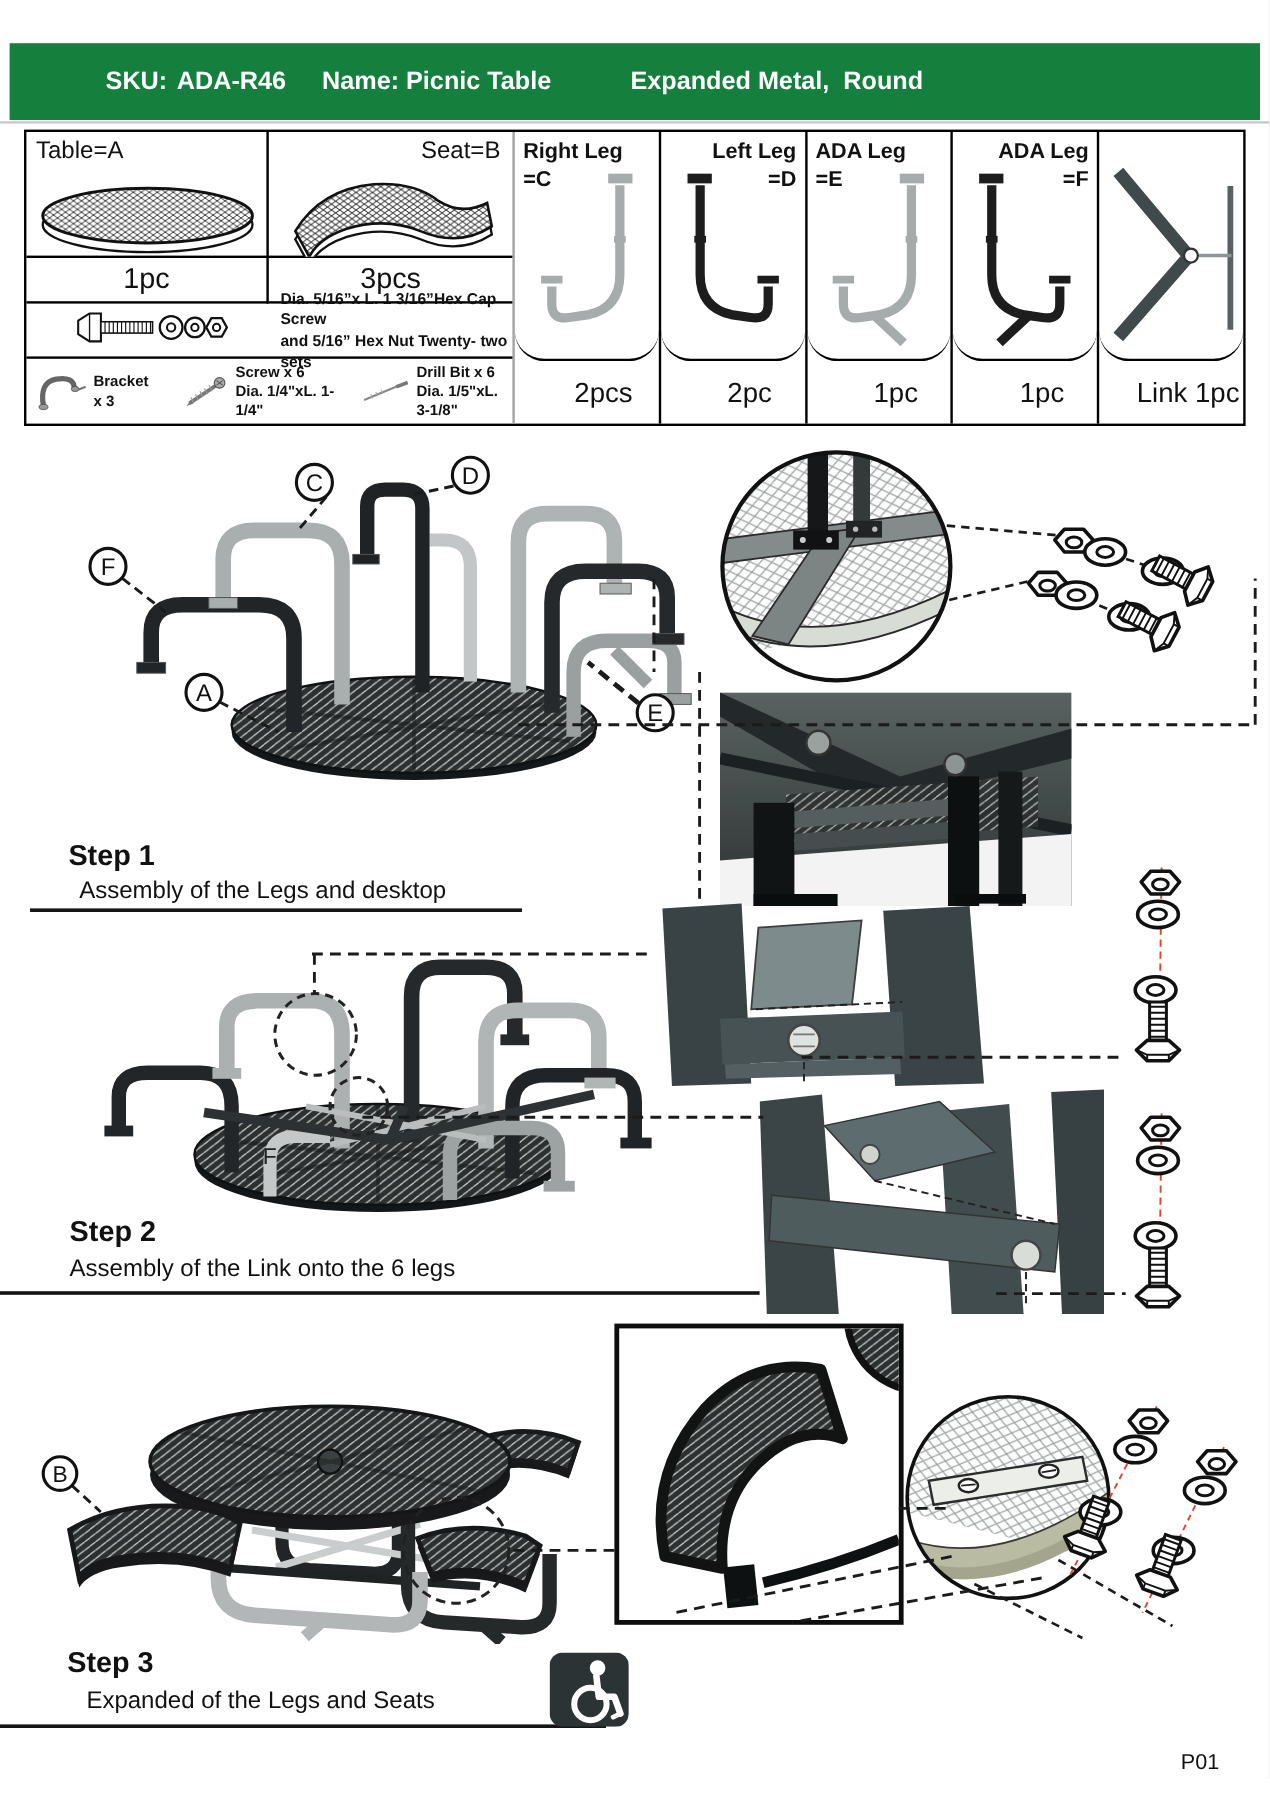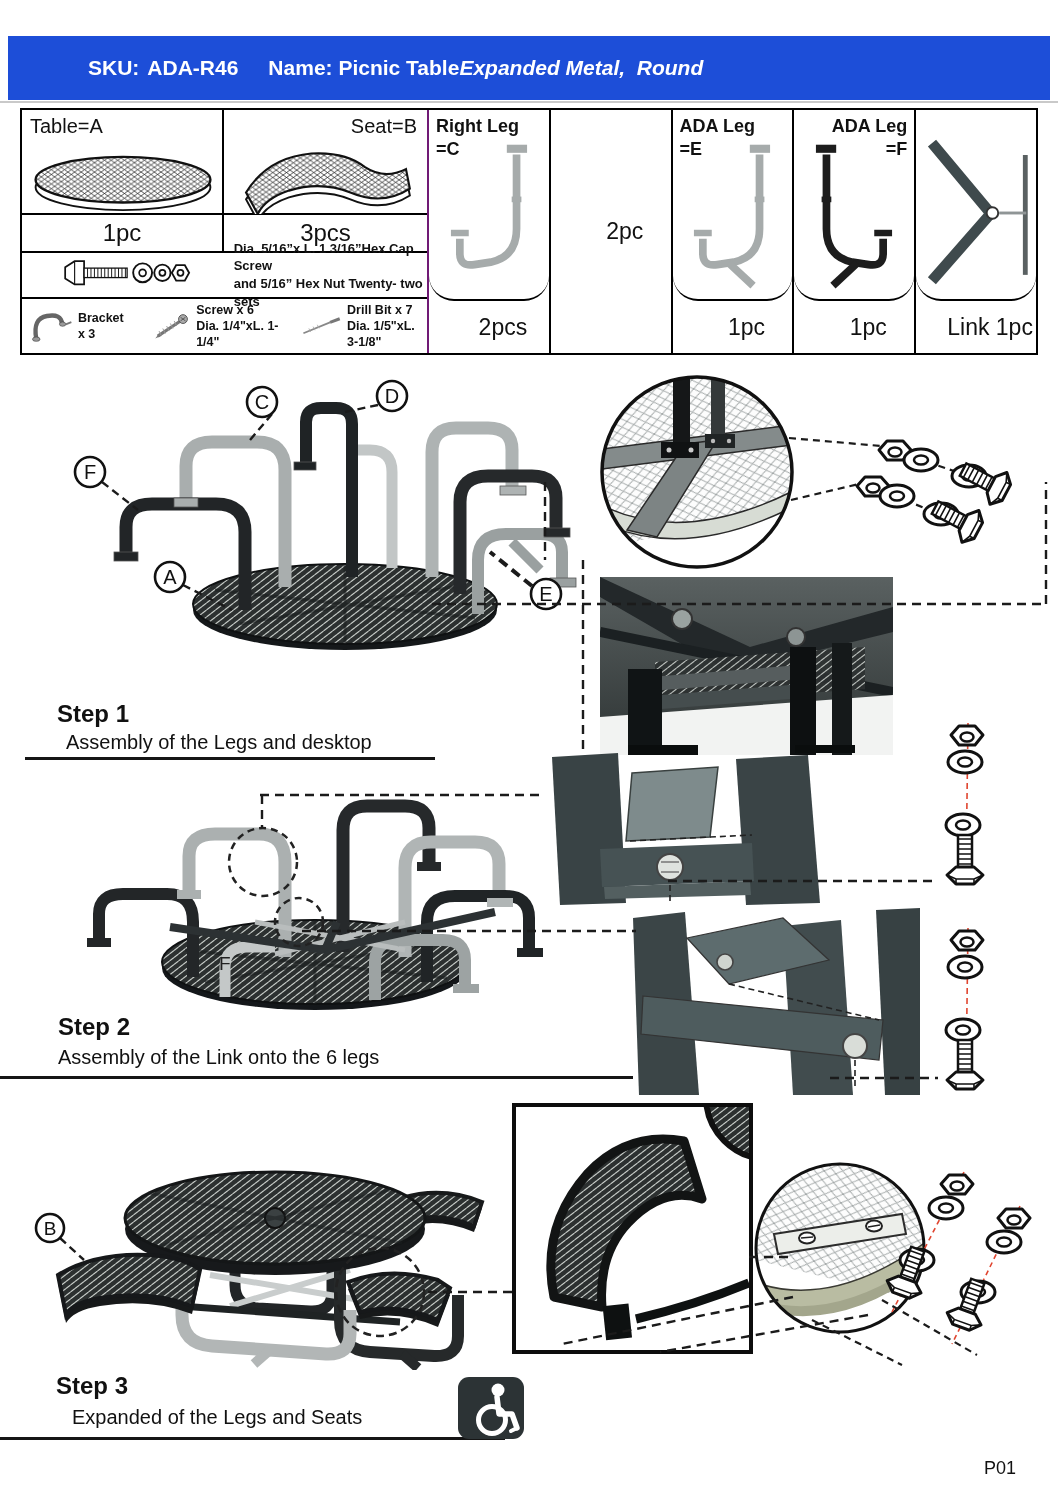--- a/index.html
+++ b/index.html
@@ -1,30 +1,30 @@
 <!DOCTYPE html>
 <html><head>
 <meta charset="utf-8">
 <style>
   html,body{margin:0;padding:0;background:#e9e9e9;}
   #page{position:relative;width:1058px;height:1495px;background:#fff;margin:0 auto;
         font-family:"Liberation Sans",sans-serif;color:#111;overflow:hidden;}
   .abs{position:absolute;}
   
-  #header-bar{left:8px;top:36px;width:1042px;height:64px;background:#1d4ed8;color:#fff;
+  #header-bar{left:8px;top:36px;width:1042px;height:64px;background:#15803d;color:#fff;
       display:flex;align-items:center;font-weight:bold;font-size:21px;}
   #header-bar span{white-space:pre;}
   .hdr-sku{margin-left:80px;}
   .hdr-skuval{margin-left:8px;}
   .hdr-name{margin-left:30px;}
-  .hdr-mat{font-style:italic;}
+  .hdr-mat{margin-left:66px;}
   #top-rule{left:0;top:101px;width:1058px;height:2px;background:#c9c9c9;}
   
   #parts-table{left:20px;top:108px;width:1014px;height:243px;border:2px solid #000;display:flex;}
-  #pt-left{width:405px;border-right:2px solid #701a75;display:grid;
+  #pt-left{width:405px;border-right:2px solid #a3a3a3;display:grid;
       grid-template-columns:202px 203px;grid-template-rows:105px 38px 46px 54px;}
   .cell{position:relative;box-sizing:border-box;}
   .br{border-right:2px solid #000;} .bb{border-bottom:2px solid #000;}
   .part-label{position:absolute;top:5px;left:8px;font-size:20px;}
   .part-label.right{left:auto;right:10px;}
   .qty-cell{display:flex;align-items:center;justify-content:center;font-size:24px;font-weight:500;}
   .span2{grid-column:1/3;display:flex;align-items:center;}
   .hex-text{font-size:13px;font-weight:bold;line-height:1.35;}
   .small-lbl{font-size:12.5px;font-weight:600;line-height:1.3;}
   #pt-right{flex:1;display:flex;}
@@ -149,39 +149,48 @@
         <div class="small-lbl" style="margin-left:4px">
           <div>Screw x 6</div>
           <div>Dia. 1/4"xL. 1- 1/4"</div>
         </div>
         <svg style="margin-left:22px" width="56" height="30" viewBox="0 0 70 32">
           <path d="M 4,28 L 48,10" stroke="#888" stroke-width="3"></path>
           <path d="M 16,26 L 13,20 M 23,23 L 20,17 M 30,20 L 27,14" stroke="#aaa" stroke-width="1.4"></path>
           <path d="M 48,10 L 64,4" stroke="#777" stroke-width="5"></path>
         </svg>
         <div class="small-lbl" style="margin-left:4px">
-          <div>Drill Bit x 7</div>
+          <div>Drill Bit x 6</div>
           <div>Dia. 1/5"xL. 3-1/8"</div>
         </div>
       </div>
     </div>
     <div id="pt-right">
       <div class="leg-col">
         <div class="leg-img">
           <div class="leg-name">
             <div>Right Leg</div>
               <div>=C</div>
           </div>
           <svg class="leg-svg" width="118" height="162" viewBox="0 0 120 200" style="color:#a6abab">
             <use href="#leg-shape"></use>
           </svg>
         </div>
         <div class="leg-qty">2pcs</div>
       </div>
       <div class="leg-col">
+        <div class="leg-img">
+          <div class="leg-name right">
+            <div>Left Leg</div>
+              <div>=D</div>
+          </div>
+          <svg class="leg-svg" width="118" height="162" viewBox="0 0 120 200" style="color:#1d1d1d">
+            <use href="#leg-shape" transform="translate(120,0) scale(-1,1)"></use>
+          </svg>
+        </div>
         <div class="leg-qty">2pc</div>
       </div>
       <div class="leg-col">
         <div class="leg-img">
           <div class="leg-name">
             <div>ADA Leg</div>
               <div>=E</div>
           </div>
           <svg class="leg-svg" width="118" height="162" viewBox="0 0 120 200" style="color:#a6abab">
             <use href="#leg-shape"></use>

